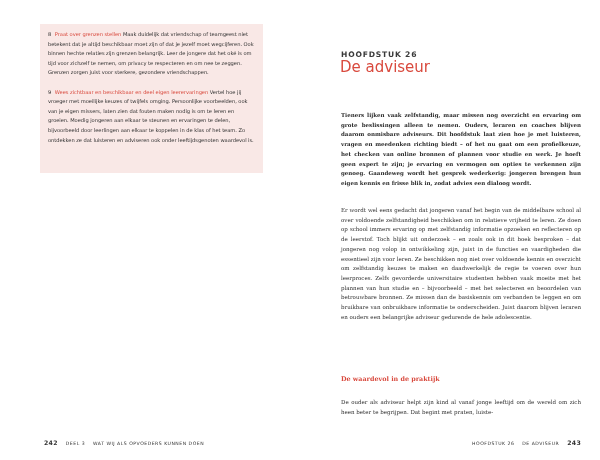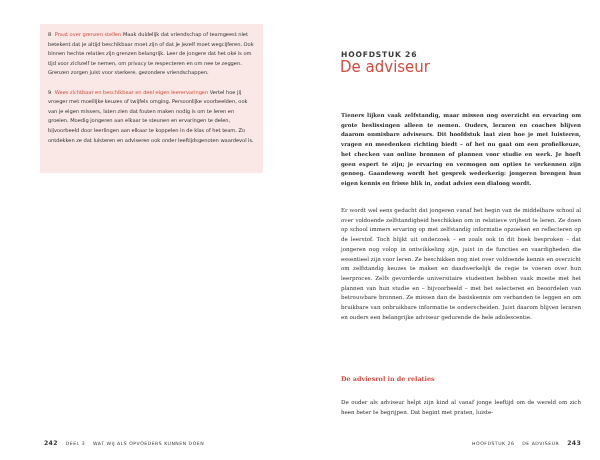--- a/index.html
+++ b/index.html
@@ -87,21 +87,21 @@
   </div>
 </div>
 
 <div class="page page-right"></div>
 
 <div class="chapter-label">HOOFDSTUK 26</div>
 <h1 class="chapter-title" style="margin:0">De adviseur</h1>
 
 <p class="body-text intro">Tieners lijken vaak zelfstandig, maar missen nog overzicht en ervaring om grote beslissingen alleen te nemen. Ouders, leraren en coaches blijven daarom onmisbare adviseurs. Dit hoofdstuk laat zien hoe je met luisteren, vragen en meedenken richting biedt – of het nu gaat om een profielkeuze, het checken van online bronnen of plannen voor studie en werk. Je hoeft geen expert te zijn; je ervaring en vermogen om opties te verkennen zijn genoeg. Gaandeweg wordt het gesprek wederkerig: jongeren brengen hun eigen kennis en frisse blik in, zodat advies een dialoog wordt.</p>
 <p class="body-text p1">Er wordt wel eens gedacht dat jongeren vanaf het begin van de middelbare school al over voldoende zelfstandigheid beschikken om in relatieve vrijheid te leren. Ze doen op school immers ervaring op met zelfstandig informatie opzoeken en reflecteren op de leerstof. Toch blijkt uit onderzoek – en zoals ook in dit boek besproken – dat jongeren nog volop in ontwikkeling zijn, juist in de functies en vaardigheden die essentieel zijn voor leren. Ze beschikken nog niet over voldoende kennis en overzicht om zelfstandig keuzes te maken en daadwerkelijk de regie te voeren over hun leerproces. Zelfs gevorderde universitaire studenten hebben vaak moeite met het plannen van hun studie en – bijvoorbeeld – met het selecteren en beoordelen van betrouwbare bronnen. Ze missen dan de basiskennis om verbanden te leggen en om bruikbare van onbruikbare informatie te onderscheiden. Juist daarom blijven leraren en ouders een belangrijke adviseur gedurende de hele adolescentie.</p>
-<h2 class="subhead">De adviesrol in de relaties</h2>
+<h2 class="subhead">De waardevol in de praktijk</h2>
 <p class="body-text p2">De ouder als adviseur helpt zijn kind al vanaf jonge leeftijd om de wereld om zich heen beter te begrijpen. Dat begint met praten, luiste-</p>
 
 <div class="footer footer-right">
   <span>HOOFDSTUK 26</span>
   <span class="sep"></span>
   <span>DE ADVISEUR</span>
   <span class="sep"></span>
   <span class="pno">243</span>
 </div>
 

